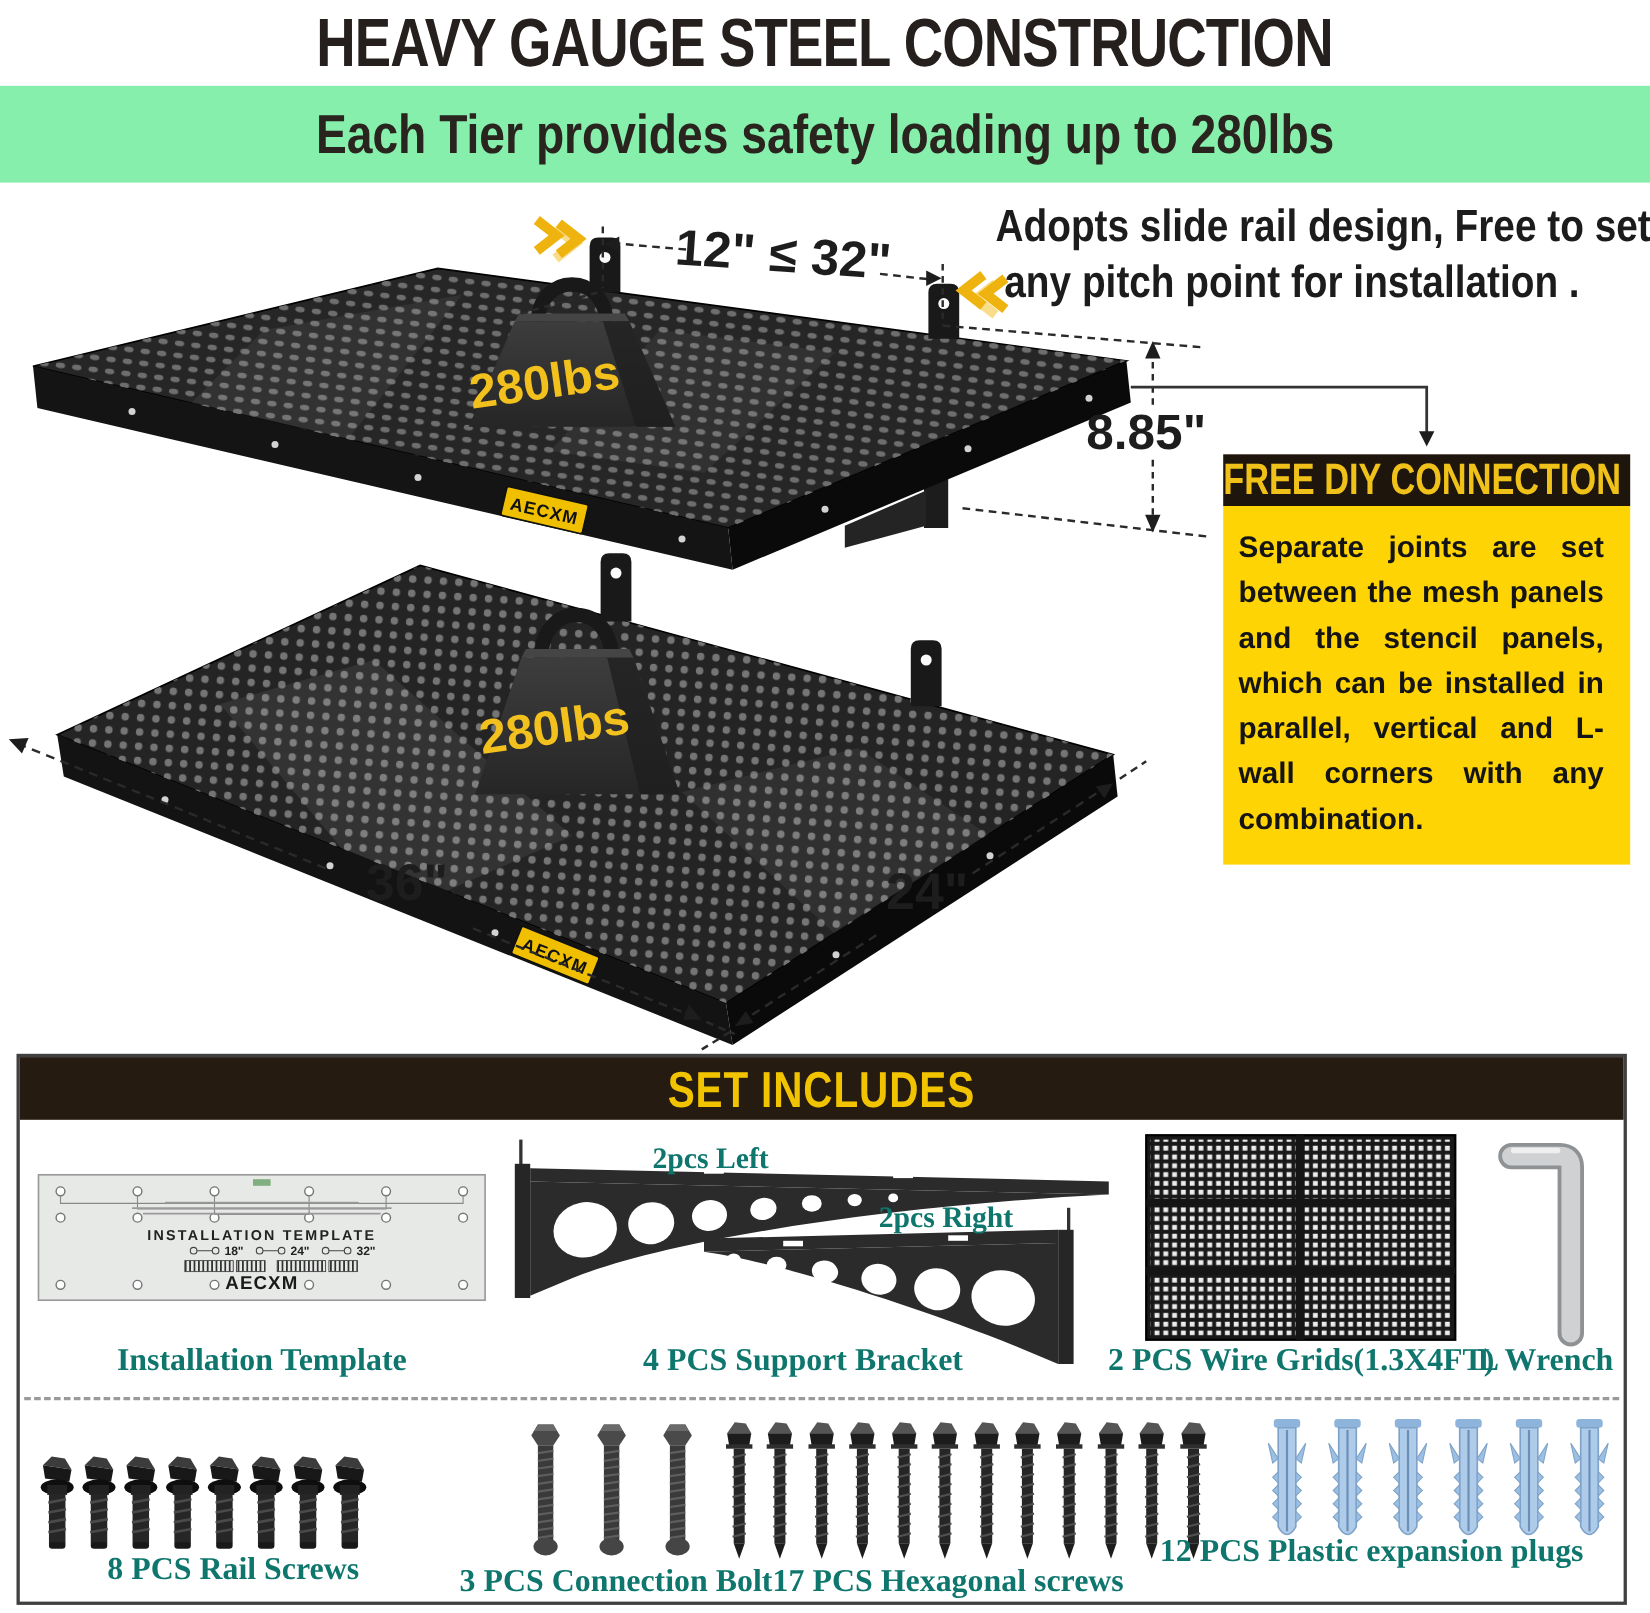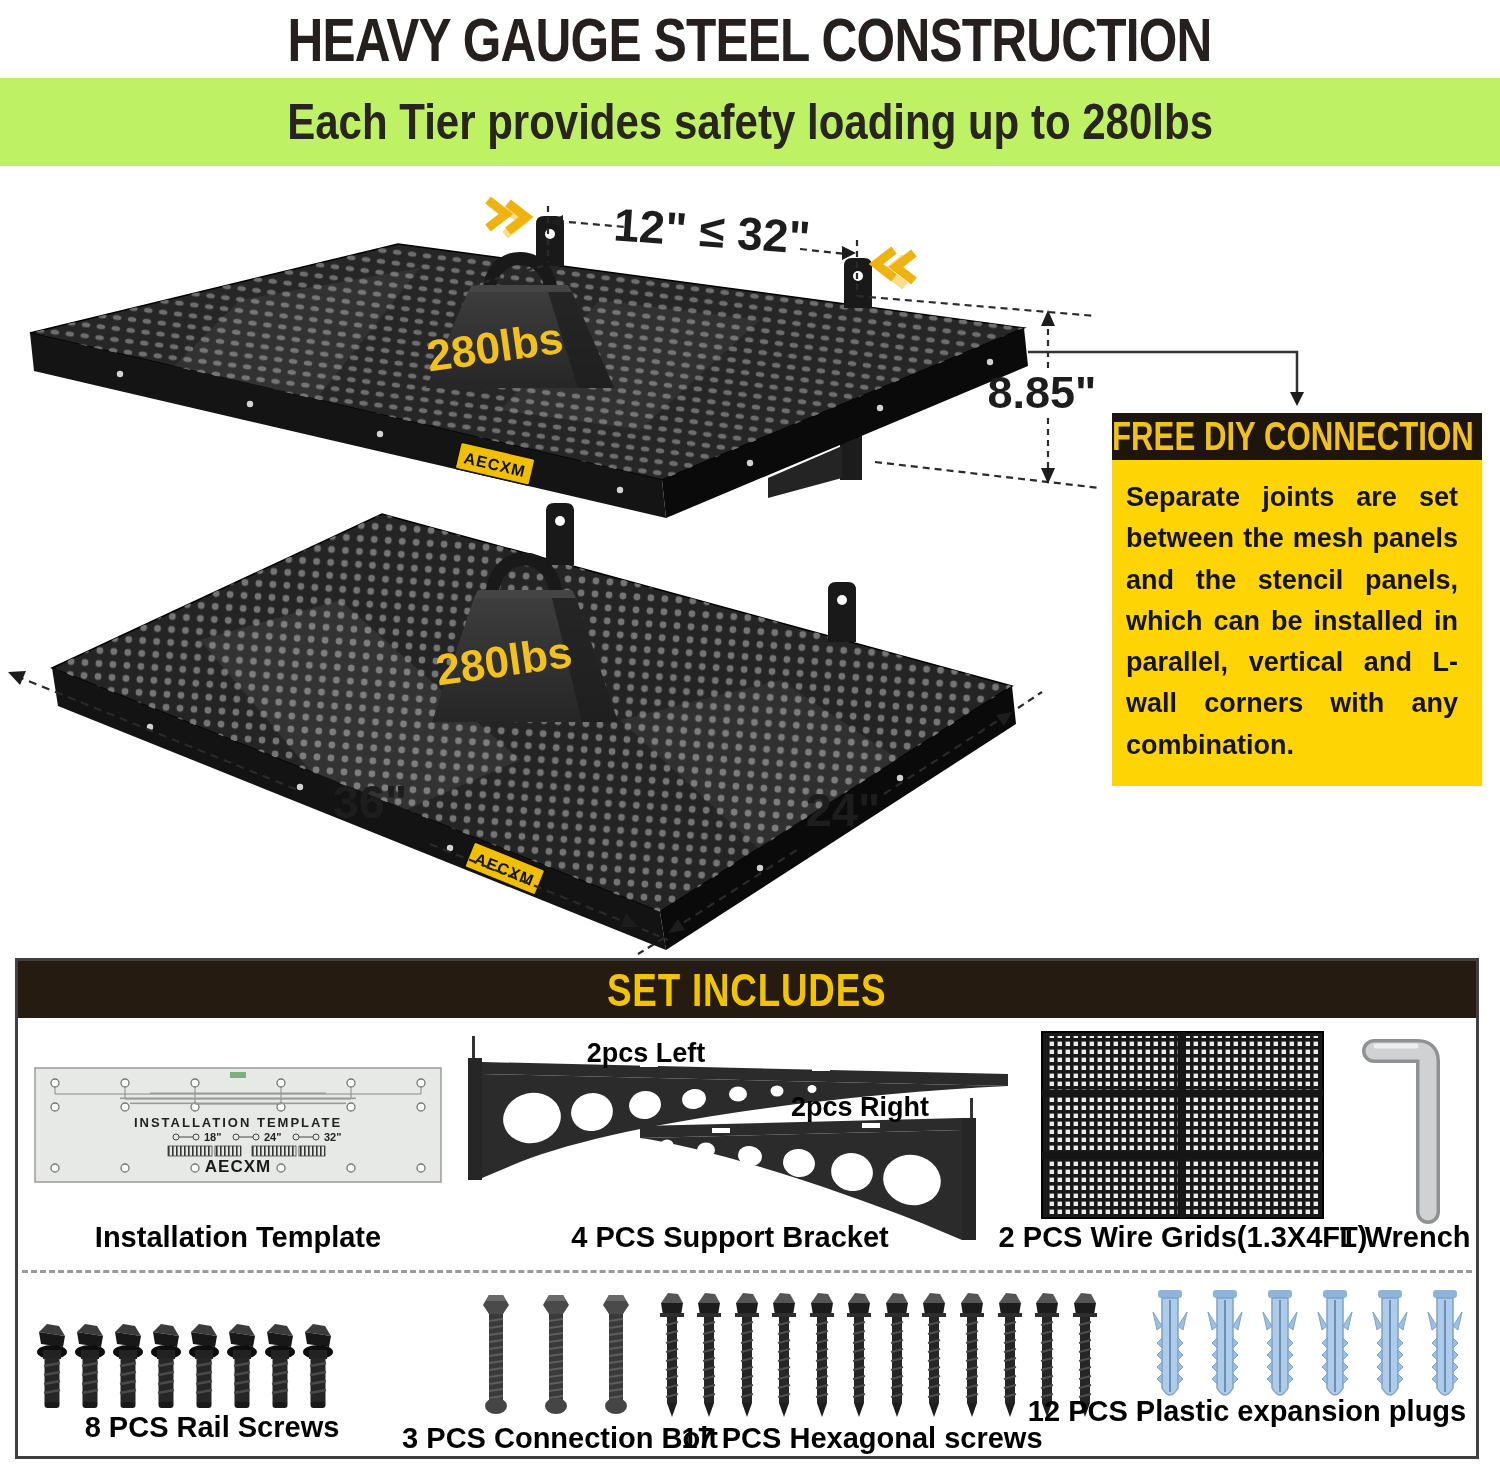--- a/index.html
+++ b/index.html
@@ -2,36 +2,36 @@
 <html><head>
 <meta charset="utf-8">
 <style>
   html,body{margin:0;padding:0;}
   body{
     width:1500px;height:1466px;position:relative;background:#fff;overflow:hidden;
     font-family:"Liberation Sans",sans-serif;color:#25201d;
   }
   .hdr{position:absolute;left:0;top:0;width:1500px;height:78px;display:flex;align-items:center;justify-content:center;}
   .hdr span{display:inline-block;font-size:62px;font-weight:900;letter-spacing:-1px;transform:scaleX(.8);white-space:nowrap;color:#25201d;}
-  .banner{position:absolute;left:0;top:78px;width:1500px;height:88px;background:#bef264;display:flex;align-items:center;justify-content:center;}
+  .banner{position:absolute;left:0;top:78px;width:1500px;height:88px;background:#86efac;display:flex;align-items:center;justify-content:center;}
   .banner span{display:inline-block;font-size:50px;font-weight:800;transform:scaleX(.84);white-space:nowrap;color:#2a241f;}
   .hero{position:absolute;left:0;top:166px;width:1500px;height:792px;}
   .hero svg{position:absolute;left:0;top:0;}
   .slide-note{position:absolute;left:905px;top:14px;width:590px;font-size:41px;font-weight:700;line-height:1.25;color:#1c1c1c;}
   .slide-note div{transform:scaleX(.86);transform-origin:left;white-space:nowrap;}
   .slide-note div:nth-child(2){margin-left:8px;}
   .diy{position:absolute;left:1112px;top:247px;width:370px;}
   .diy-h{background:#1e150d;height:47px;display:flex;align-items:center;padding-left:0;}
   .diy-h span{display:inline-block;font-size:40px;font-weight:900;color:#f0c119;transform:scaleX(.78);transform-origin:left;white-space:nowrap;}
   .diy-b{background:#ffd405;padding:17px 24px 20px 14px;font-size:27px;font-weight:700;line-height:1.53;text-align:justify;color:#141414;}
   .set{position:absolute;left:15px;top:958px;width:1464px;height:501px;border:3px solid #404040;box-sizing:border-box;background:#fff;}
   .set-bar{height:57px;background:#261b11;display:flex;align-items:center;justify-content:center;}
   .set-bar span{display:inline-block;font-size:46px;font-weight:900;color:#f2c400;transform:scaleX(.8);letter-spacing:1px;white-space:nowrap;}
   .set svg{position:absolute;left:0;top:0;}
-  .cap{position:absolute;transform:translate(-50%,-50%);font-weight:700;font-size:29px;color:#000000;white-space:nowrap;}
+  .cap{position:absolute;transform:translate(-50%,-50%);font-weight:700;font-size:29px;color:#0f766e;white-space:nowrap;font-family:Liberation Serif, serif;}
   .cap.sub{font-size:27px;}
   .dash-div{position:absolute;left:4px;right:4px;top:309px;border-top:3px dashed #9a9a9a;}
   text{font-family:"Liberation Sans",sans-serif;}
 </style>
 </head>
 <body>
 
 <div class="hdr">
   <span>HEAVY GAUGE STEEL CONSTRUCTION</span>
 </div>
@@ -181,20 +181,24 @@
     <line x1="672" y1="930" x2="800" y2="848" stroke-dasharray="8 6"></line>
     <line x1="884" y1="794" x2="1005" y2="716" stroke-dasharray="8 6"></line>
     <line x1="664" y1="938" x2="638" y2="954" stroke-dasharray="7 5"></line>
     <line x1="1018" y1="708" x2="1042" y2="692" stroke-dasharray="7 5"></line>
     <polygon points="668,933 685,930 678,919" fill="#1d1d1d" stroke="none"></polygon>
     <polygon points="1012,712 1004,726 996,715" fill="#1d1d1d" stroke="none"></polygon>
   </g>
   <text x="843" y="826" text-anchor="middle" font-size="47" font-weight="700" fill="#1d1d1d">24"</text>
 </svg>
 
+<div class="slide-note">
+  <div>Adopts slide rail design, Free to set</div>
+  <div>any pitch point for installation .</div>
+</div>
 
 <div class="diy">
   <div class="diy-h">
     <span>FREE DIY CONNECTION</span>
   </div>
   <div class="diy-b">Separate joints are set between the mesh panels and the stencil panels, which can be installed in parallel, vertical and L-wall corners with any combination.</div>
 </div>
 </div>
 
 <div class="set">

